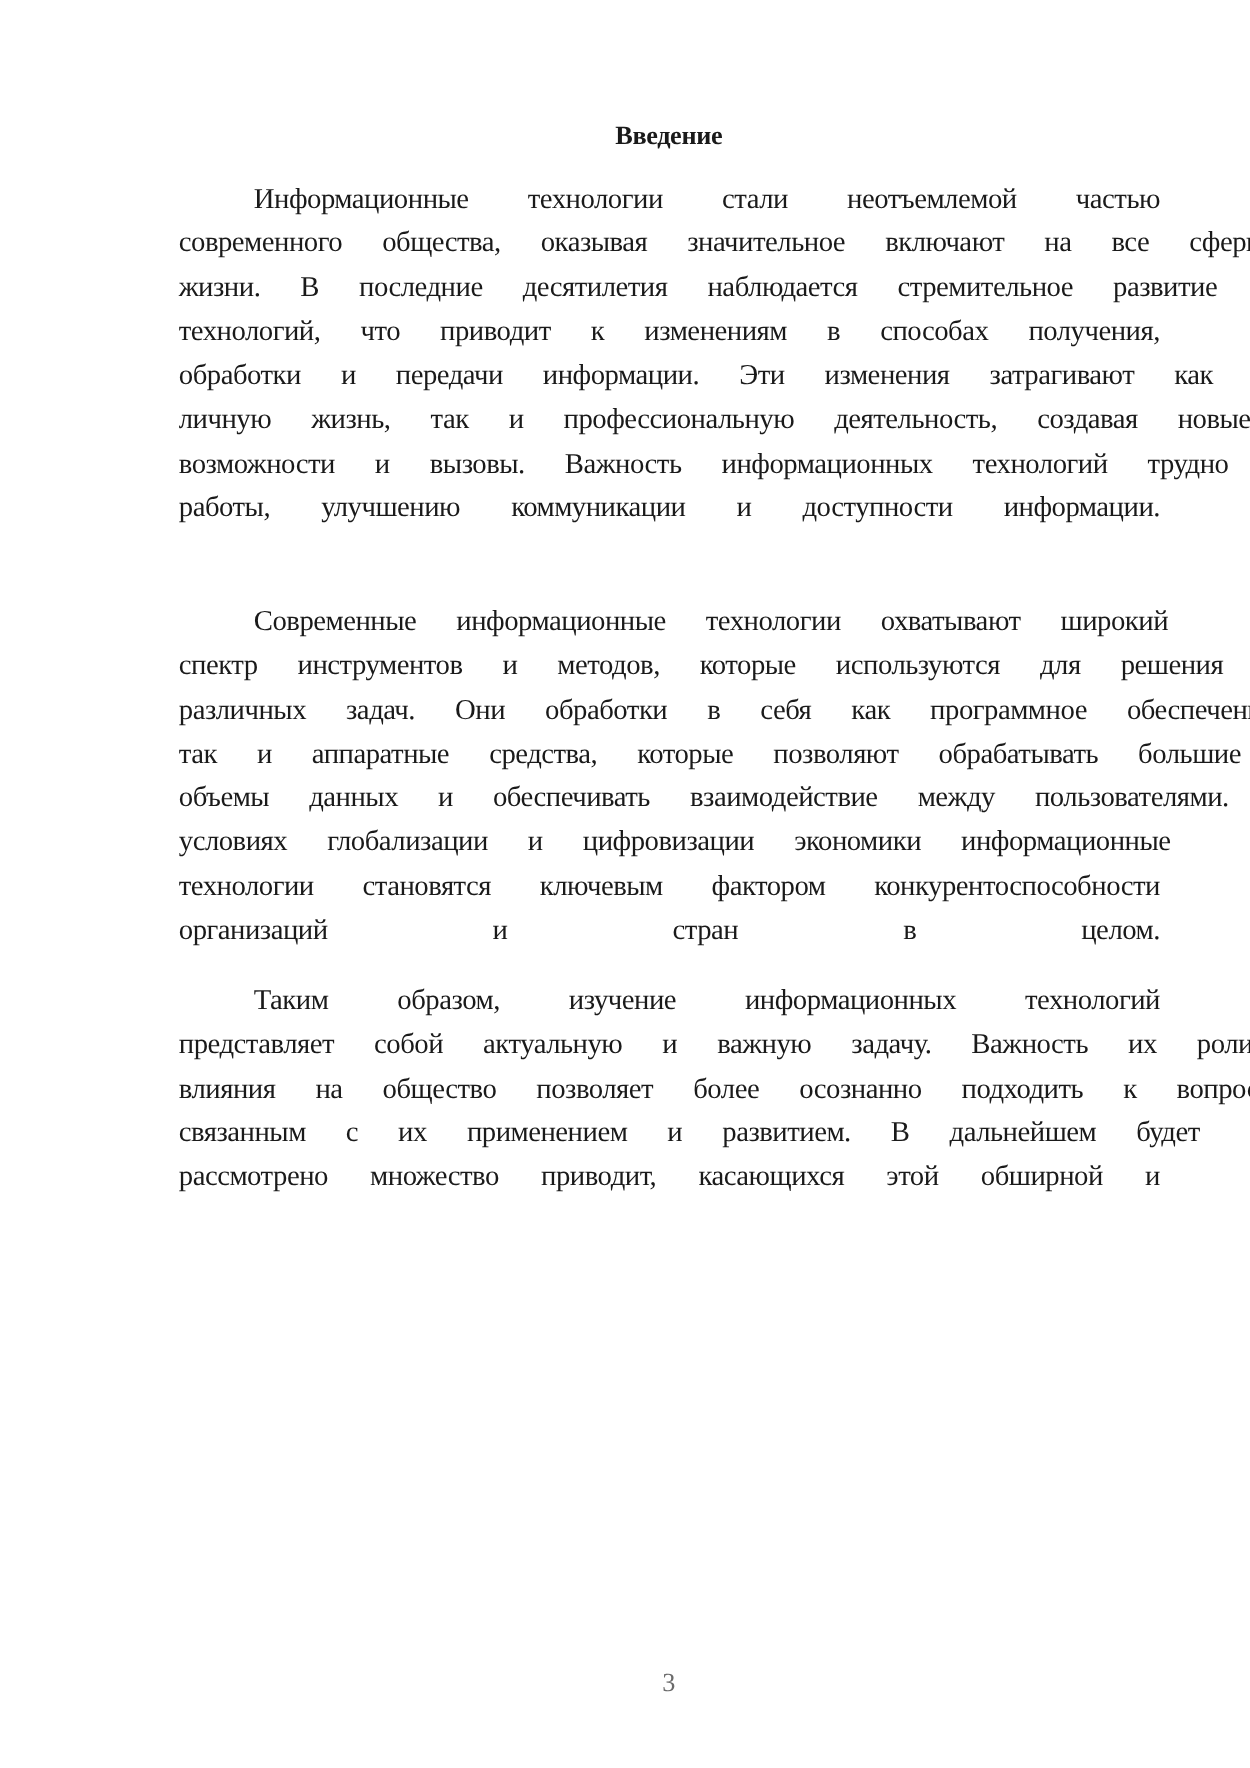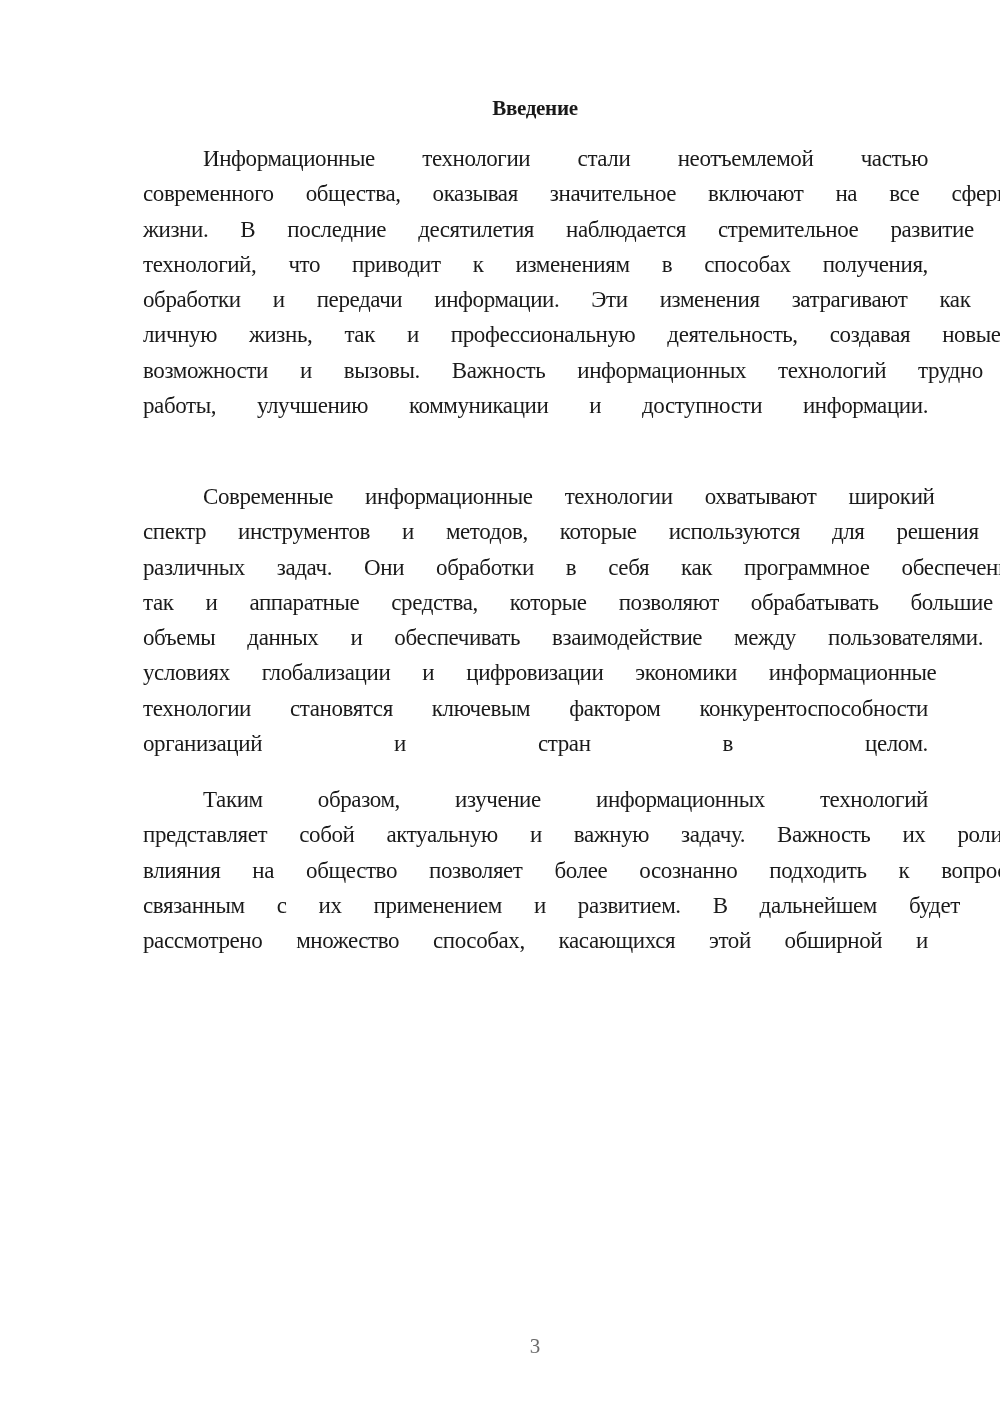--- a/index.html
+++ b/index.html
@@ -256,21 +256,21 @@
         <span class="w">применением</span>
         <span class="w">и</span>
         <span class="w">развитием.</span>
         <span class="w">В</span>
         <span class="w">дальнейшем</span>
         <span class="w">будет</span>
       </div>
     <div class="jline">
         <span class="w">рассмотрено</span>
         <span class="w">множество</span>
-        <span class="w">способах,</span>
+        <span class="w">приводит,</span>
         <span class="w">касающихся</span>
         <span class="w">этой</span>
         <span class="w">обширной</span>
         <span class="w">и</span>
       </div>
   </div>
 
   <div class="page-number">3</div>
 </div>
 

